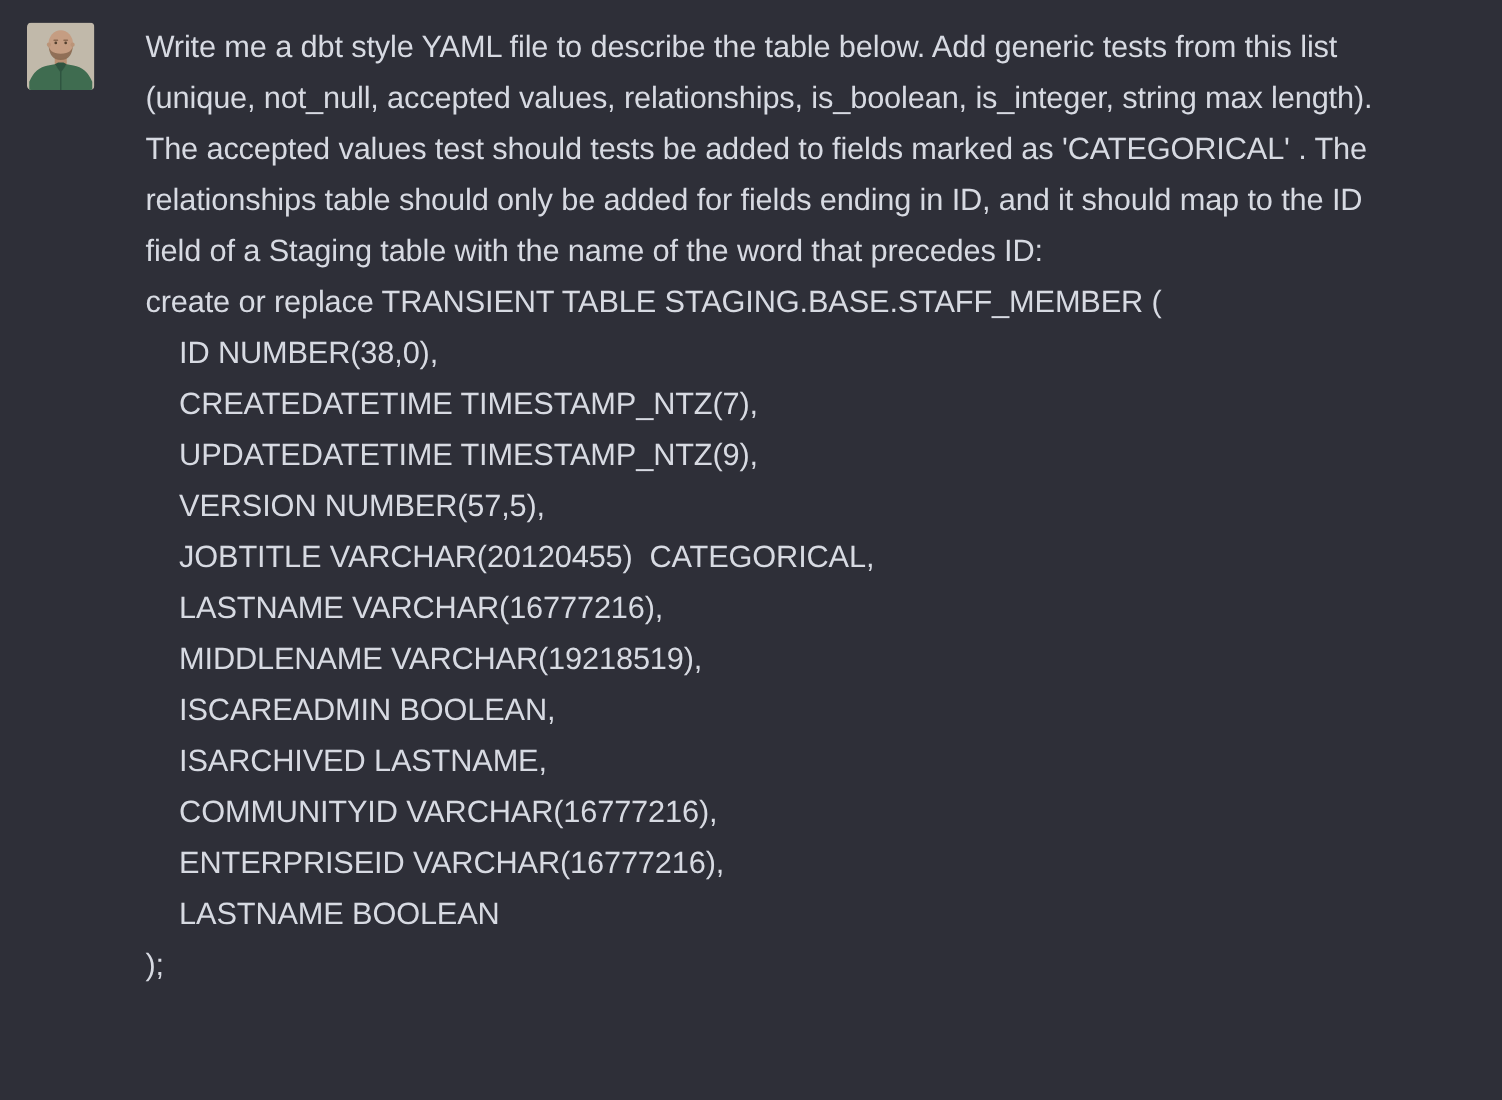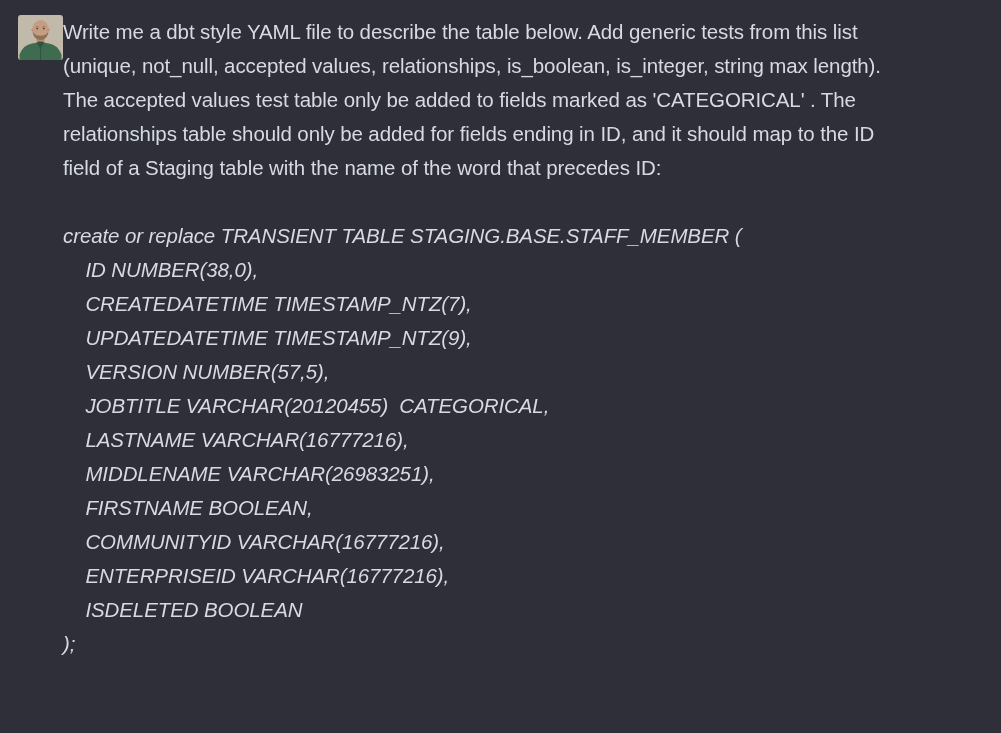--- a/index.html
+++ b/index.html
@@ -11,20 +11,21 @@
     width:1001px;
     height:733px;
     background:var(--bg);
     font-family:"Liberation Sans","DejaVu Sans",sans-serif;
     overflow:hidden;
   }
   .message-row{
     display:flex;
     align-items:flex-start;
     padding:15px 0 0 18px;
+    gap:34px;
   }
   .avatar{
     width:45px;
     height:45px;
     border-radius:3px;
     overflow:hidden;
     flex:none;
   }
   .avatar svg{display:block;width:45px;height:45px;}
   .message-body{
@@ -32,22 +33,20 @@
     color:var(--text);
     font-size:20.5px;
     line-height:34px;
     letter-spacing:-0.1px;
   }
   .line{
     white-space:pre-wrap;
     min-height:34px;
   }
   .code-block{
-    margin-top:34px; 
-    font-style:italic;
   }
 </style>
 </head>
 <body>
 
 <div class="message-row">
 
   <div class="avatar">
     <svg viewBox="0 0 45 45" aria-hidden="true">
       <rect id="av-bg" x="0" y="0" width="45" height="45" fill="#c9c1b2"></rect>
@@ -72,34 +71,35 @@
       <path id="av-collar" d="M18.5 27.8 L22.5 33.5 L26.5 27.8 L24.3 26.6 L20.7 26.6 Z" fill="#2f5440"></path>
 
       <rect x="22" y="33" width="1" height="12" fill="#2f5440"></rect>
     </svg>
   </div>
 
   <div class="message-body">
     <div id="paragraph" class="paragraph">
         <div class="line">Write me a dbt style YAML file to describe the table below. Add generic tests from this list</div>
         <div class="line">(unique, not_null, accepted values, relationships, is_boolean, is_integer, string max length).</div>
-        <div class="line">The accepted values test table only be added to fields marked as 'CATEGORICAL' . The</div>
+        <div class="line">The accepted values test should tests be added to fields marked as 'CATEGORICAL' . The</div>
         <div class="line">relationships table should only be added for fields ending in ID, and it should map to the ID</div>
         <div class="line">field of a Staging table with the name of the word that precedes ID:</div>
       </div>
     <div id="code" class="code-block">
         <div class="line">create or replace TRANSIENT TABLE STAGING.BASE.STAFF_MEMBER (</div>
         <div class="line">    ID NUMBER(38,0),</div>
         <div class="line">    CREATEDATETIME TIMESTAMP_NTZ(7),</div>
         <div class="line">    UPDATEDATETIME TIMESTAMP_NTZ(9),</div>
         <div class="line">    VERSION NUMBER(57,5),</div>
         <div class="line">    JOBTITLE VARCHAR(20120455)  CATEGORICAL,</div>
         <div class="line">    LASTNAME VARCHAR(16777216),</div>
-        <div class="line">    MIDDLENAME VARCHAR(26983251),</div>
-        <div class="line">    FIRSTNAME BOOLEAN,</div>
+        <div class="line">    MIDDLENAME VARCHAR(19218519),</div>
+        <div class="line">    ISCAREADMIN BOOLEAN,</div>
+        <div class="line">    ISARCHIVED LASTNAME,</div>
         <div class="line">    COMMUNITYID VARCHAR(16777216),</div>
         <div class="line">    ENTERPRISEID VARCHAR(16777216),</div>
-        <div class="line">    ISDELETED BOOLEAN</div>
+        <div class="line">    LASTNAME BOOLEAN</div>
         <div class="line">);</div>
       </div>
   </div>
 
 </div>
 
 </body></html>

